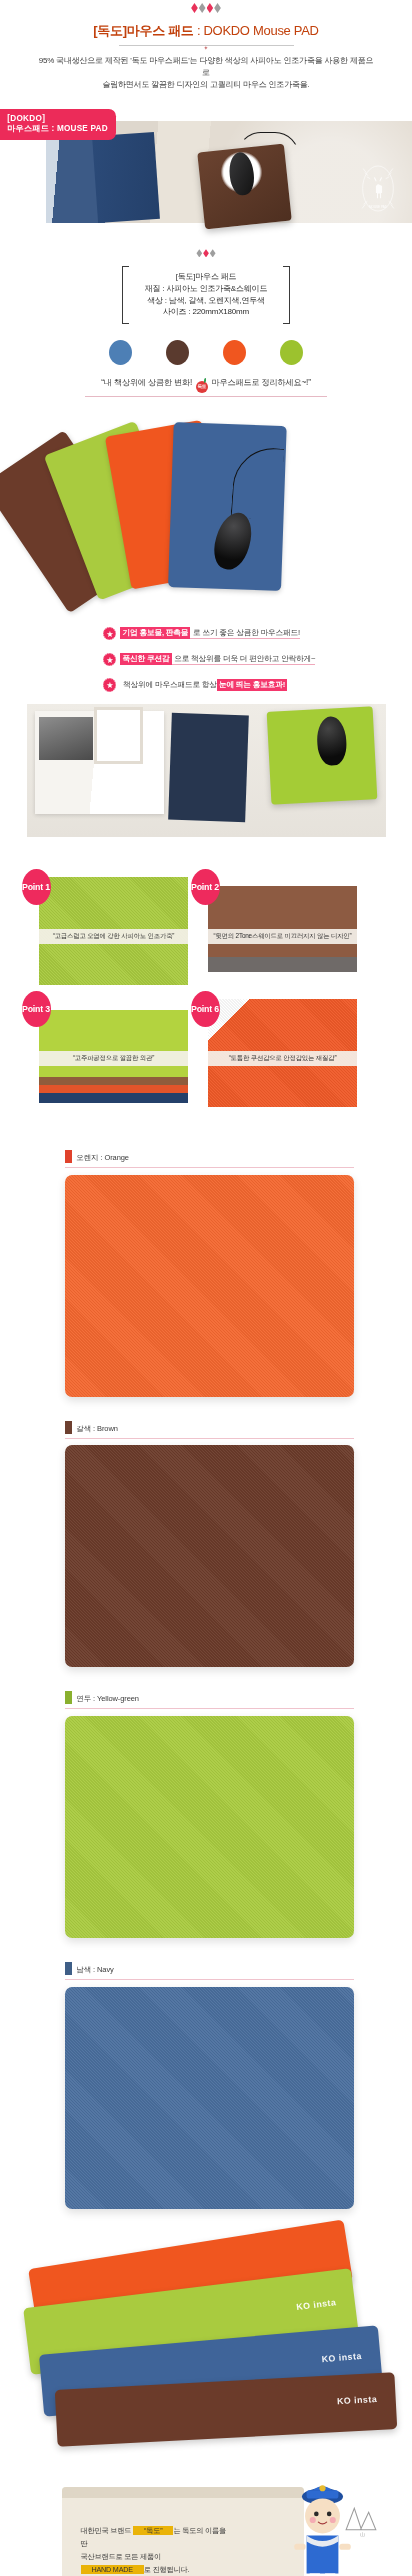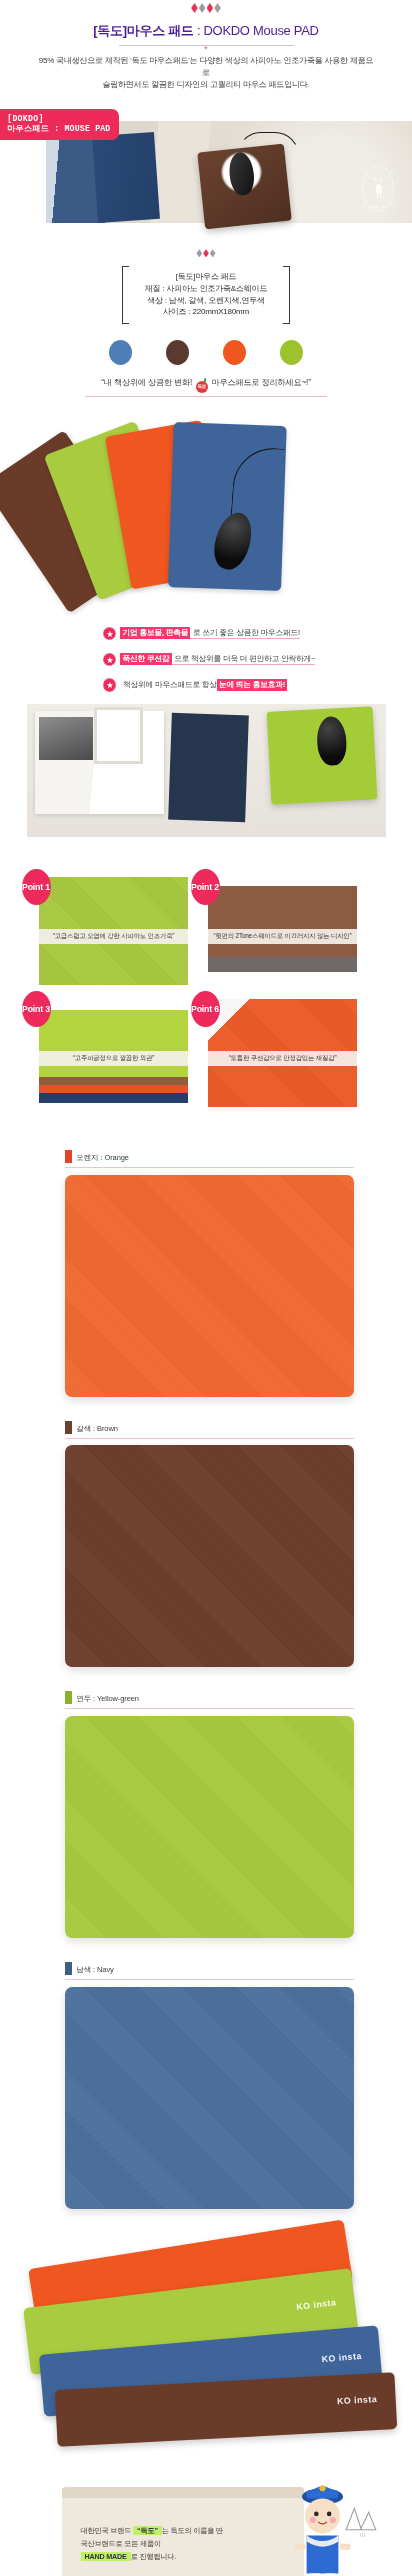--- a/index.html
+++ b/index.html
@@ -20,21 +20,21 @@
     transform: rotate(0deg);
     clip-path: polygon(50% 0%, 100% 50%, 50% 100%, 0% 50%);
   }
   .d-red { background: #e8325a; }
   .d-gray { background: #9e9e9e; }
 
   .title-main {
     text-align: center;
     font-size: 13px;
     letter-spacing: -0.3px;
-    color: #4c1d95;
+    color: #c2410c;
     padding: 4.1px 0 3.1px;
   }
   .title-main b { font-weight: 700; }
   .title-main span.en { font-weight: 400; }
   .title-rule {
     width: 175px; height: 0.5px; background: #c9c9c9;
     margin: 2.1px auto 0;
   }
   .rule-dot {
     text-align: center; color: #c86b6b; font-size: 5.7px; line-height: 5.2px; margin-top: 1px;
@@ -42,21 +42,21 @@
   .subhead {
     text-align: center;
     font-size: 8px;
     line-height: 1.55;
     color: #3a3a3a;
     padding: 3.1px 36px 0;
     letter-spacing: -0.2px;
   }
 
   
-  .hero-wrap { position: relative; margin-top: 17.5px; height: 113px; font-family: Liberation Mono, monospace; }
+  .hero-wrap { position: relative; margin-top: 17.5px; height: 113px; }
   .hero-photo {
     position: absolute; left: 46px; top: 11.3px; width: 366px; height: 102px;
     background:
       radial-gradient(circle at 78% 72%, rgba(255,255,255,.45) 0 18%, rgba(255,255,255,0) 40%),
       linear-gradient(95deg, #cfd9e4 0 4%, #3c5a86 4% 18%, #ded7cd 18% 30%, #e9e3d9 30% 44%, #e3dcd2 44% 100%);
   }
   .hero-mouse {
     position: absolute; left: 155px; top: 27px; width: 87px; height: 77px;
     background: linear-gradient(150deg, #6b4330, #4e2f20);
     border-radius: 4.1px;
@@ -310,21 +310,21 @@
     background: #efe9dd; border-radius: 4.1px;
   }
   .brand-card .strip {
     position: absolute; left: 0; right: 0; top: 0; height: 11.3px;
     background: #dfd6c6; border-radius: 4.1px 4.1px 0 0;
   }
   .brand-text {
     position: absolute; left: 18.5px; top: 38px; right: 77px;
     font-size: 7.2px; line-height: 1.8; color: #333; letter-spacing: -0.2px;
   }
-  .brand-text .hl { background: #bef264; padding: 0 4px; font-weight: bold; }
+  .brand-text .hl { background: #eab308; padding: 0 11px; }
   .mascot {
     position: absolute; left: 289px; top: 3.1px; width: 67px; height: 118px;
   }
   .mascot-note {
     position: absolute; left: 342px; top: 101px;
     font-size: 5.7px; color: #4a6fae;
   }
   .mascot-mt {
     position: absolute; left: 342px; top: 23px; width: 40px; height: 38px;
     color: #8b8b8b; font-size: 5.2px;
@@ -340,21 +340,21 @@
   </div>
 
   <div class="title-main">
     <b>[독도]마우스 패드</b><span class="en"> : </span><span class="en">DOKDO Mouse PAD</span>
   </div>
   <div class="title-rule"></div>
   <div class="rule-dot">✦</div>
 
   <div class="subhead">
     <div>95% 국내생산으로 제작된 '독도 마우스패드'는 다양한 색상의 사피아노 인조가죽을 사용한 제품으로</div>
-    <div>슬림하면서도 깔끔한 디자인의 고퀄리티 마우스 패드입니다.</div>
+    <div>슬림하면서도 깔끔한 디자인의 고퀄리티 마우스 인조가죽을.</div>
   </div>
 
   <div class="hero-wrap">
     <div class="hero-photo">
       <div class="hero-books"></div>
       <div class="hero-mouse">
         <div class="hero-doily"></div>
         <div class="hero-mouse-body"></div>
       </div>
       <div class="hero-cable"></div>

